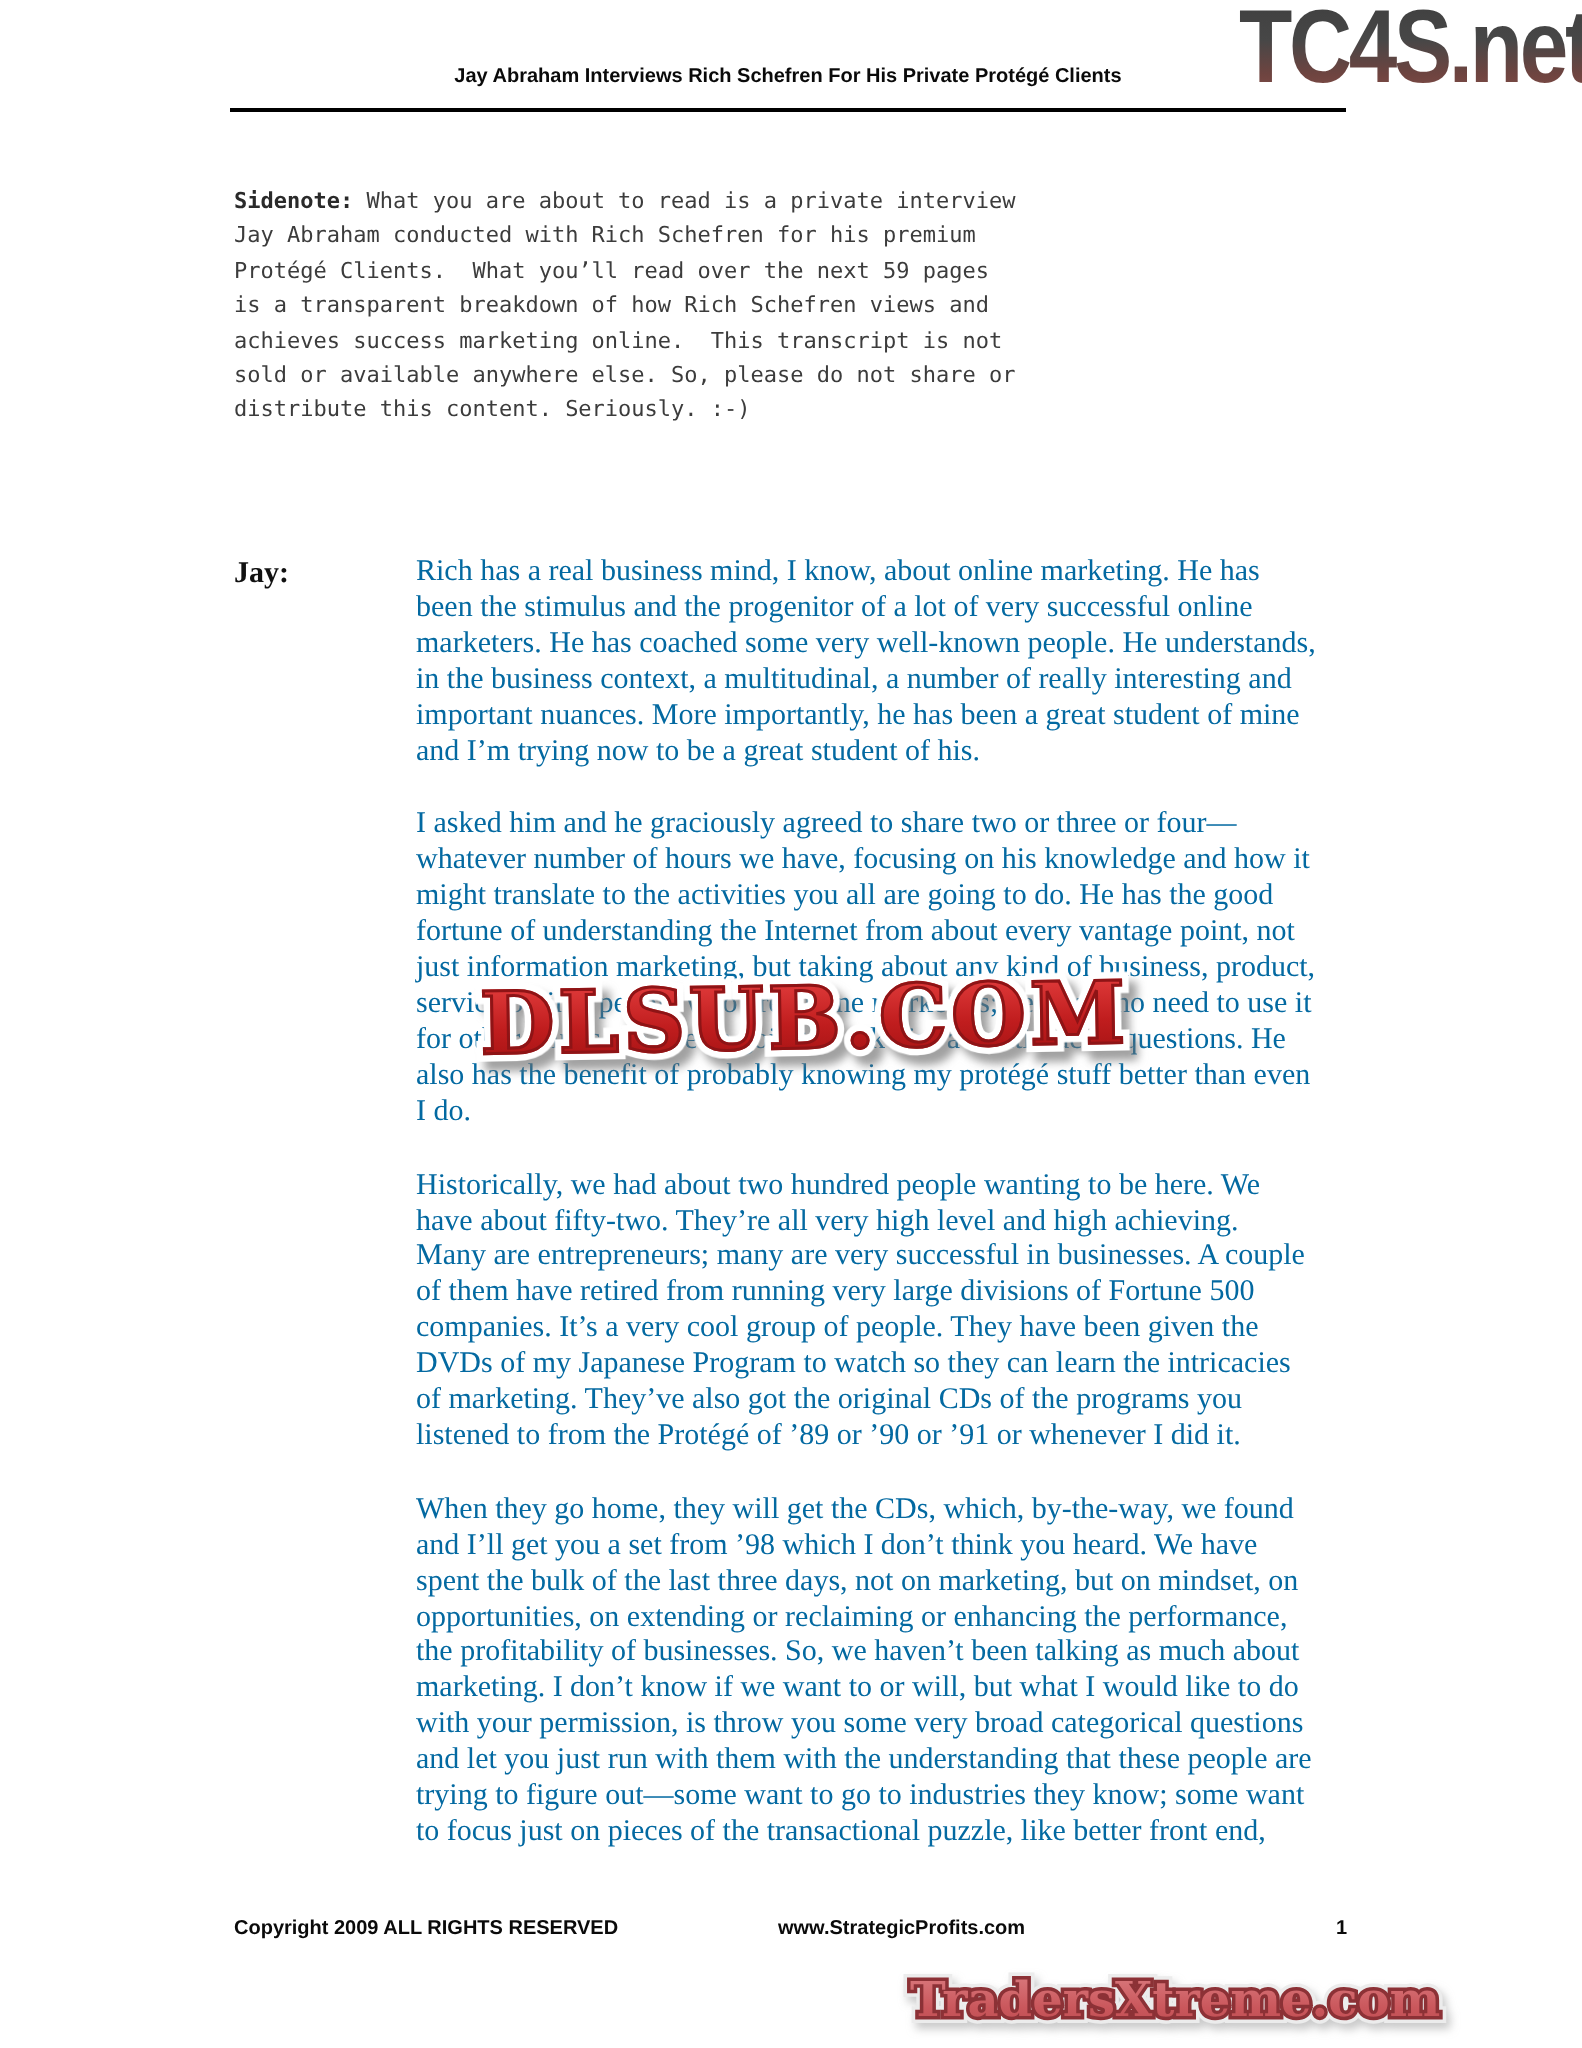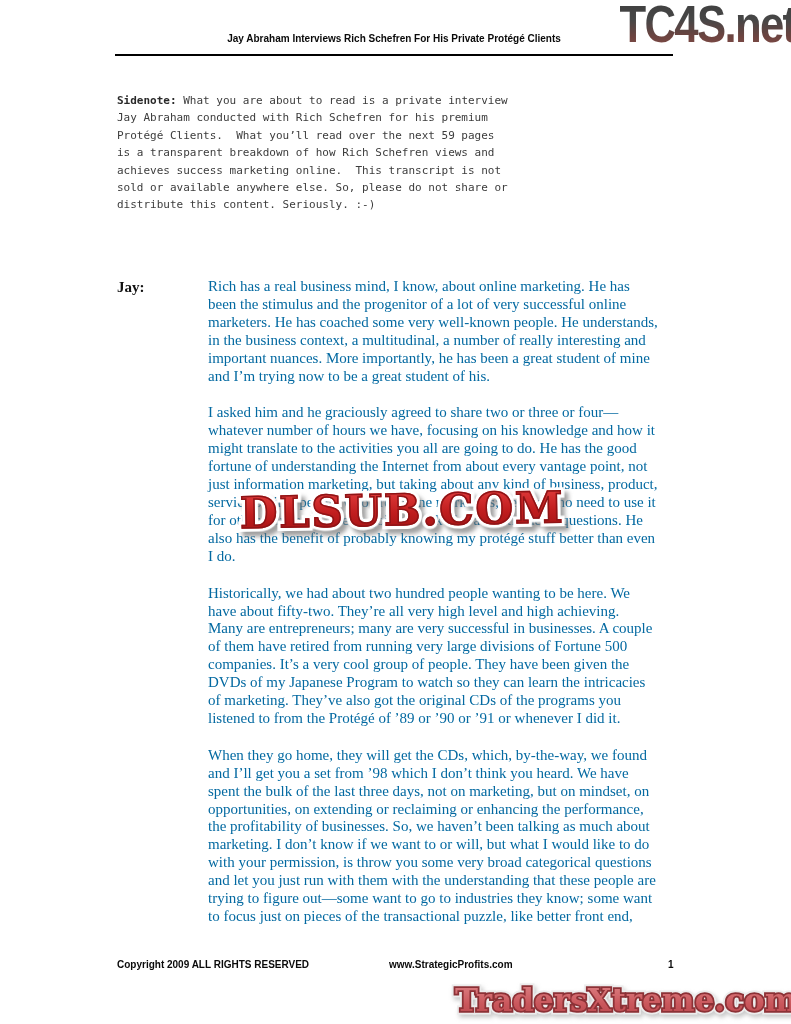--- a/index.html
+++ b/index.html
@@ -78,21 +78,21 @@
     font-weight:bold; font-size:10px; color:#0a0a0a; white-space:nowrap;
   }
   .footer-copyright { left:117px; }
   .footer-link { left:389px; }
   .footer-pagenum { left:668px; }
 
   
   .wm-traders {
     position:absolute; left:455px; top:981px; width:336px; height:43px;
     font-family:"DejaVu Serif", serif; font-weight:bold;
-    font-size:31px; letter-spacing:0px; line-height:38px;
+    font-size:24px; letter-spacing:0px; line-height:38px;
   }
   .traders-back {
     color:#f0f0f0; -webkit-text-stroke:7px #ececec;
     filter:drop-shadow(2px 3px 2px rgba(150,150,150,0.5));
   }
   .traders-mid { color:transparent; -webkit-text-stroke:3.5px #8c3136; }
   .traders-front {
     background:linear-gradient(#da7a7e 15%, #ca575c 60%, #b8474d 100%);
     -webkit-background-clip:text; background-clip:text; color:transparent;
   }

